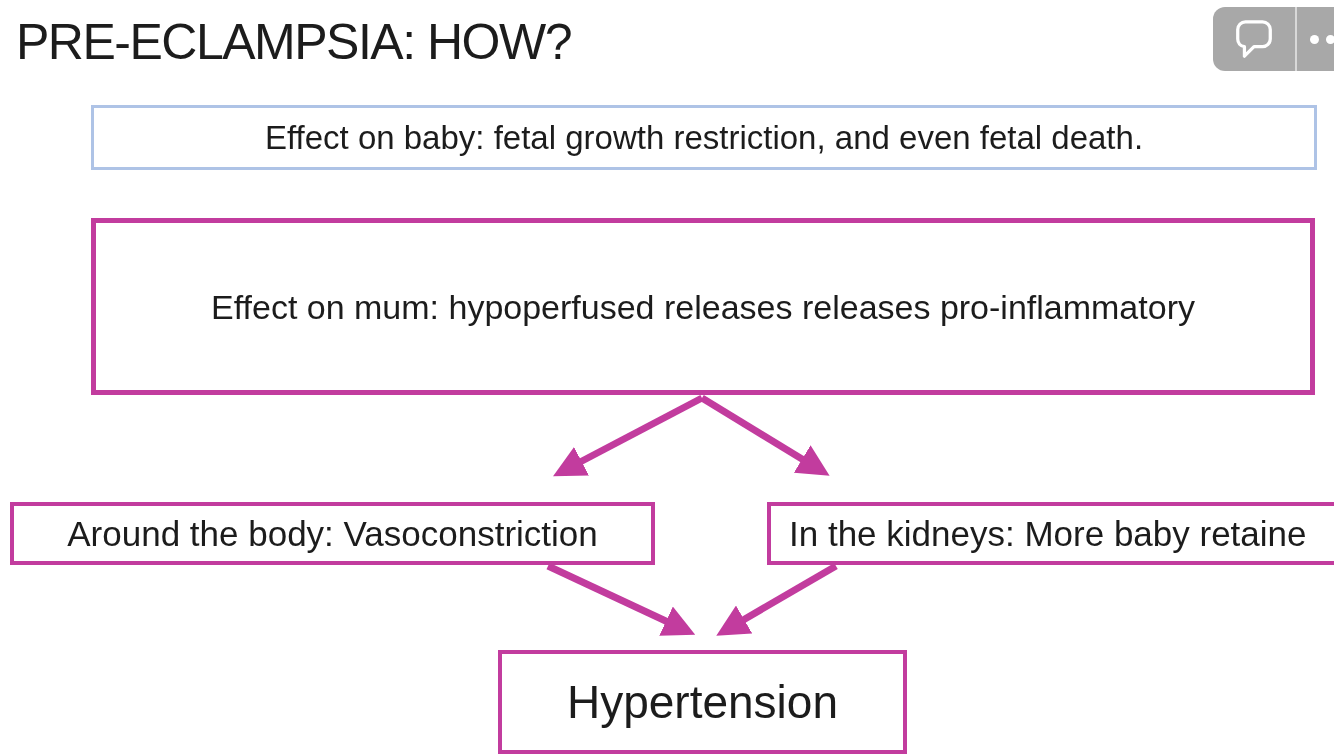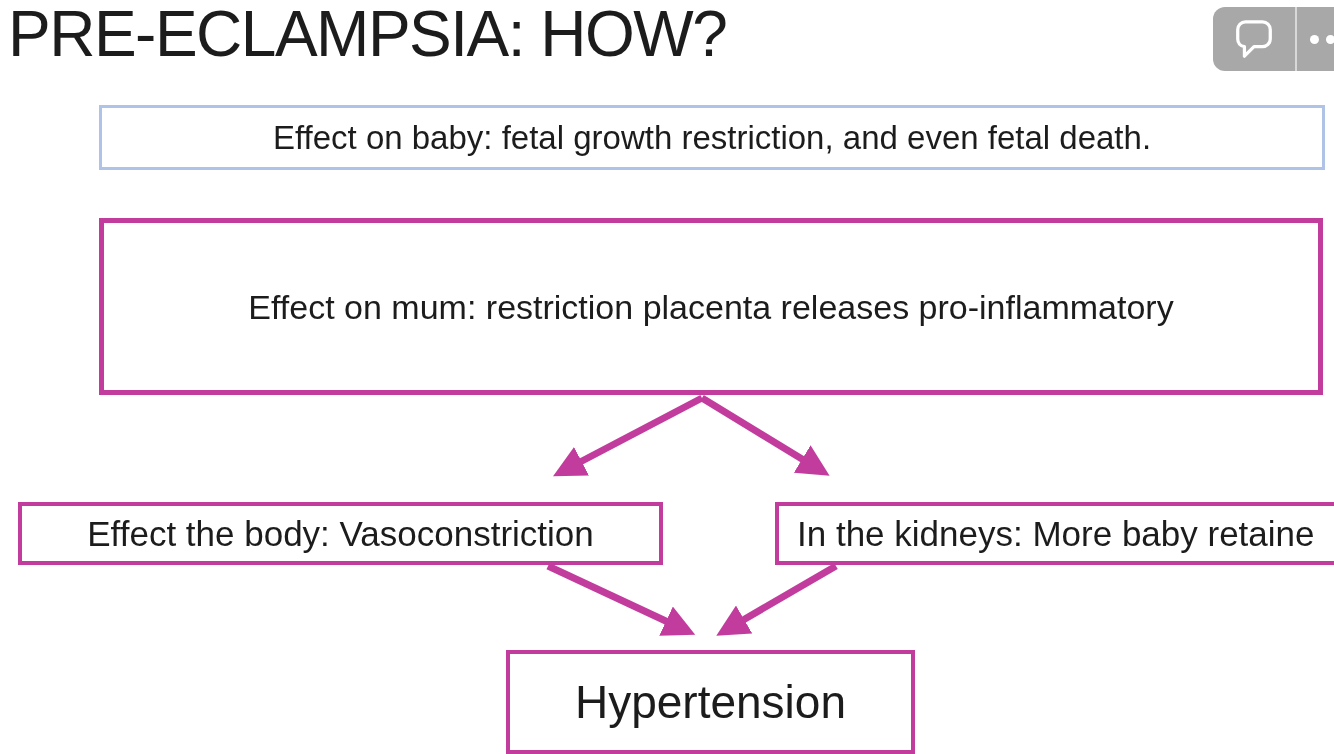--- a/index.html
+++ b/index.html
@@ -1,37 +1,37 @@
 <!DOCTYPE html>
 <html style="--magenta: #c23c9e; --light-blue: #aec3e6; --toolbar-gray: #a8a8a8; --ink: #1c1c1c;"><head>
 <meta charset="utf-8">
 <style>
   html,body{margin:0;padding:0;background:#fff;}
   .stage{
     position:relative;width:1334px;height:754px;overflow:hidden;background:#fff;
     font-family:"Liberation Sans","DejaVu Sans",sans-serif;color:var(--ink,#1c1c1c);
   }
   .slide-title{
-    position:absolute;left:8px;top:2px;margin:0;
-    font-size:64px;font-weight:300;letter-spacing:-1.5px;line-height:64px;color:var(--ink,#1c1c1c);
+    position:absolute;left:8px;top:2px;margin:8px;
+    font-size:50px;font-weight:300;letter-spacing:-1.5px;line-height:64px;color:var(--ink,#1c1c1c);
   }
   
   .toolbar{
     position:absolute;left:1213px;top:7px;width:170px;height:64px;
     background:var(--toolbar-gray,#a8a8a8);border-radius:12px;display:flex;align-items:stretch;
   }
   .tb-btn{background:transparent;border:none;padding:0;margin:0;cursor:pointer;
     display:flex;align-items:center;justify-content:center;}
   .tb-btn.comment{width:82px;}
   .tb-divider{width:2px;background:rgba(255,255,255,.55);}
   .tb-btn.more{flex:1;justify-content:flex-start;padding-left:13px;gap:0;}
   .dots{display:flex;gap:7px;align-items:center;}
   .dots i{display:block;width:9px;height:9px;border-radius:50%;background:#fff;}
   
-  .box{position:absolute;box-sizing:border-box;background:#fff;display:flex;align-items:center;justify-content:center;margin-left:8px;}
+  .box{position:absolute;box-sizing:border-box;background:#fff;display:flex;align-items:center;justify-content:center;}
   .box-baby{left:91px;top:105px;width:1226px;height:65px;border:3px solid var(--light-blue,#aec3e6);font-size:33px;}
   .box-mum{left:91px;top:218px;width:1224px;height:177px;border:5px solid var(--magenta,#c23c9e);
     flex-direction:column;font-size:34px;line-height:76px;text-align:center;}
   .box-vaso{left:10px;top:502px;width:645px;height:63px;border:4px solid var(--magenta,#c23c9e);font-size:35px;}
   .box-kidneys{left:767px;top:502px;width:620px;height:63px;border:4px solid var(--magenta,#c23c9e);
     font-size:35px;justify-content:flex-start;padding-left:18px;white-space:nowrap;}
   .box-hyper{left:498px;top:650px;width:409px;height:104px;border:4px solid var(--magenta,#c23c9e);font-size:46px;}
   .arrows{position:absolute;left:0;top:0;pointer-events:none;}
 </style>
 </head>
@@ -54,37 +54,37 @@
           <i></i>
         </span>
     </button>
   </div>
 
   <div class="box box-baby">
     <span>Effect on baby: fetal growth restriction, and even fetal death.</span>
   </div>
 
   <div class="box box-mum">
-    <div>Effect on mum: restriction placenta releases pro-inflammatory</div>
+    <div>Effect on mum: hypoperfused releases releases pro-inflammatory</div>
   </div>
 
   <svg class="arrows" width="1334" height="754" viewBox="0 0 1334 754">
     <defs>
       <marker id="ah" viewBox="0 0 10 10" refX="6.5" refY="5" markerWidth="4.6" markerHeight="4.6" orient="auto">
         <path d="M0 0 L10 5 L0 10 Z" fill="#c23c9e"></path>
       </marker>
     </defs>
     <line x1="702" y1="398" x2="563" y2="471" stroke="#c23c9e" stroke-width="7" marker-end="url(#ah)"></line>
     <line x1="702" y1="398" x2="820" y2="470" stroke="#c23c9e" stroke-width="7" marker-end="url(#ah)"></line>
     <line x1="548" y1="566" x2="685" y2="630" stroke="#c23c9e" stroke-width="7" marker-end="url(#ah)"></line>
     <line x1="836" y1="566" x2="726" y2="630" stroke="#c23c9e" stroke-width="7" marker-end="url(#ah)"></line>
   </svg>
 
   <div class="box box-vaso">
-    <span>Effect the body: Vasoconstriction</span>
+    <span>Around the body: Vasoconstriction</span>
   </div>
 
   <div class="box box-kidneys">
     <span>In the kidneys: More baby retaine</span>
   </div>
 
   <div class="box box-hyper">
     <span>Hypertension</span>
   </div>
 

